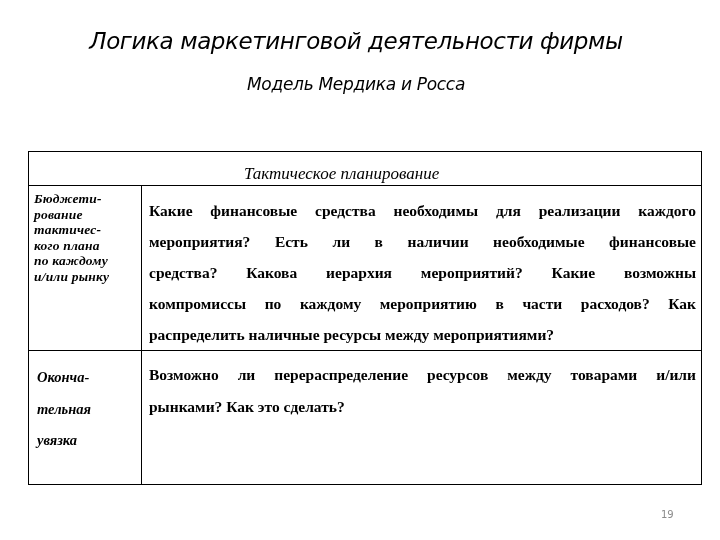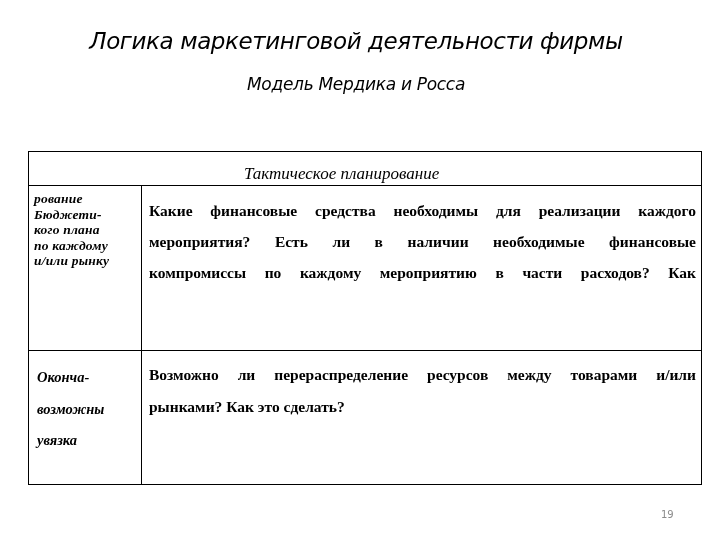--- a/index.html
+++ b/index.html
@@ -70,35 +70,38 @@
 <div class="subtitle">Модель Мердика и Росса</div>
 
 <div class="table">
   <div class="thead">
     <span class="thead-text">Тактическое планирование</span>
   </div>
   <div class="col-divider"></div>
   <div class="row-divider"></div>
 
   <div class="label1">
+    <span>Бюджети-</span>
     <span>рование</span>
-    <span>Бюджети-</span>
+    <span>тактичес-</span>
     <span>кого плана</span>
     <span>по каждому</span>
     <span>и/или рынку</span>
   </div>
   <div class="text1">
     <span>Какие финансовые средства необходимы для реализации каждого</span>
     <span>мероприятия? Есть ли в наличии необходимые финансовые</span>
+    <span>средства? Какова иерархия мероприятий? Какие возможны</span>
     <span>компромиссы по каждому мероприятию в части расходов? Как</span>
+    <span class="last">распределить наличные ресурсы между мероприятиями?</span>
   </div>
 
   <div class="label2">
     <span>Оконча-</span>
-    <span>возможны</span>
+    <span>тельная</span>
     <span>увязка</span>
   </div>
   <div class="text2">
     <span>Возможно ли перераспределение ресурсов между товарами и/или</span>
     <span class="last">рынками? Как это сделать?</span>
   </div>
 </div>
 
 <div class="page-num">19</div>
 

